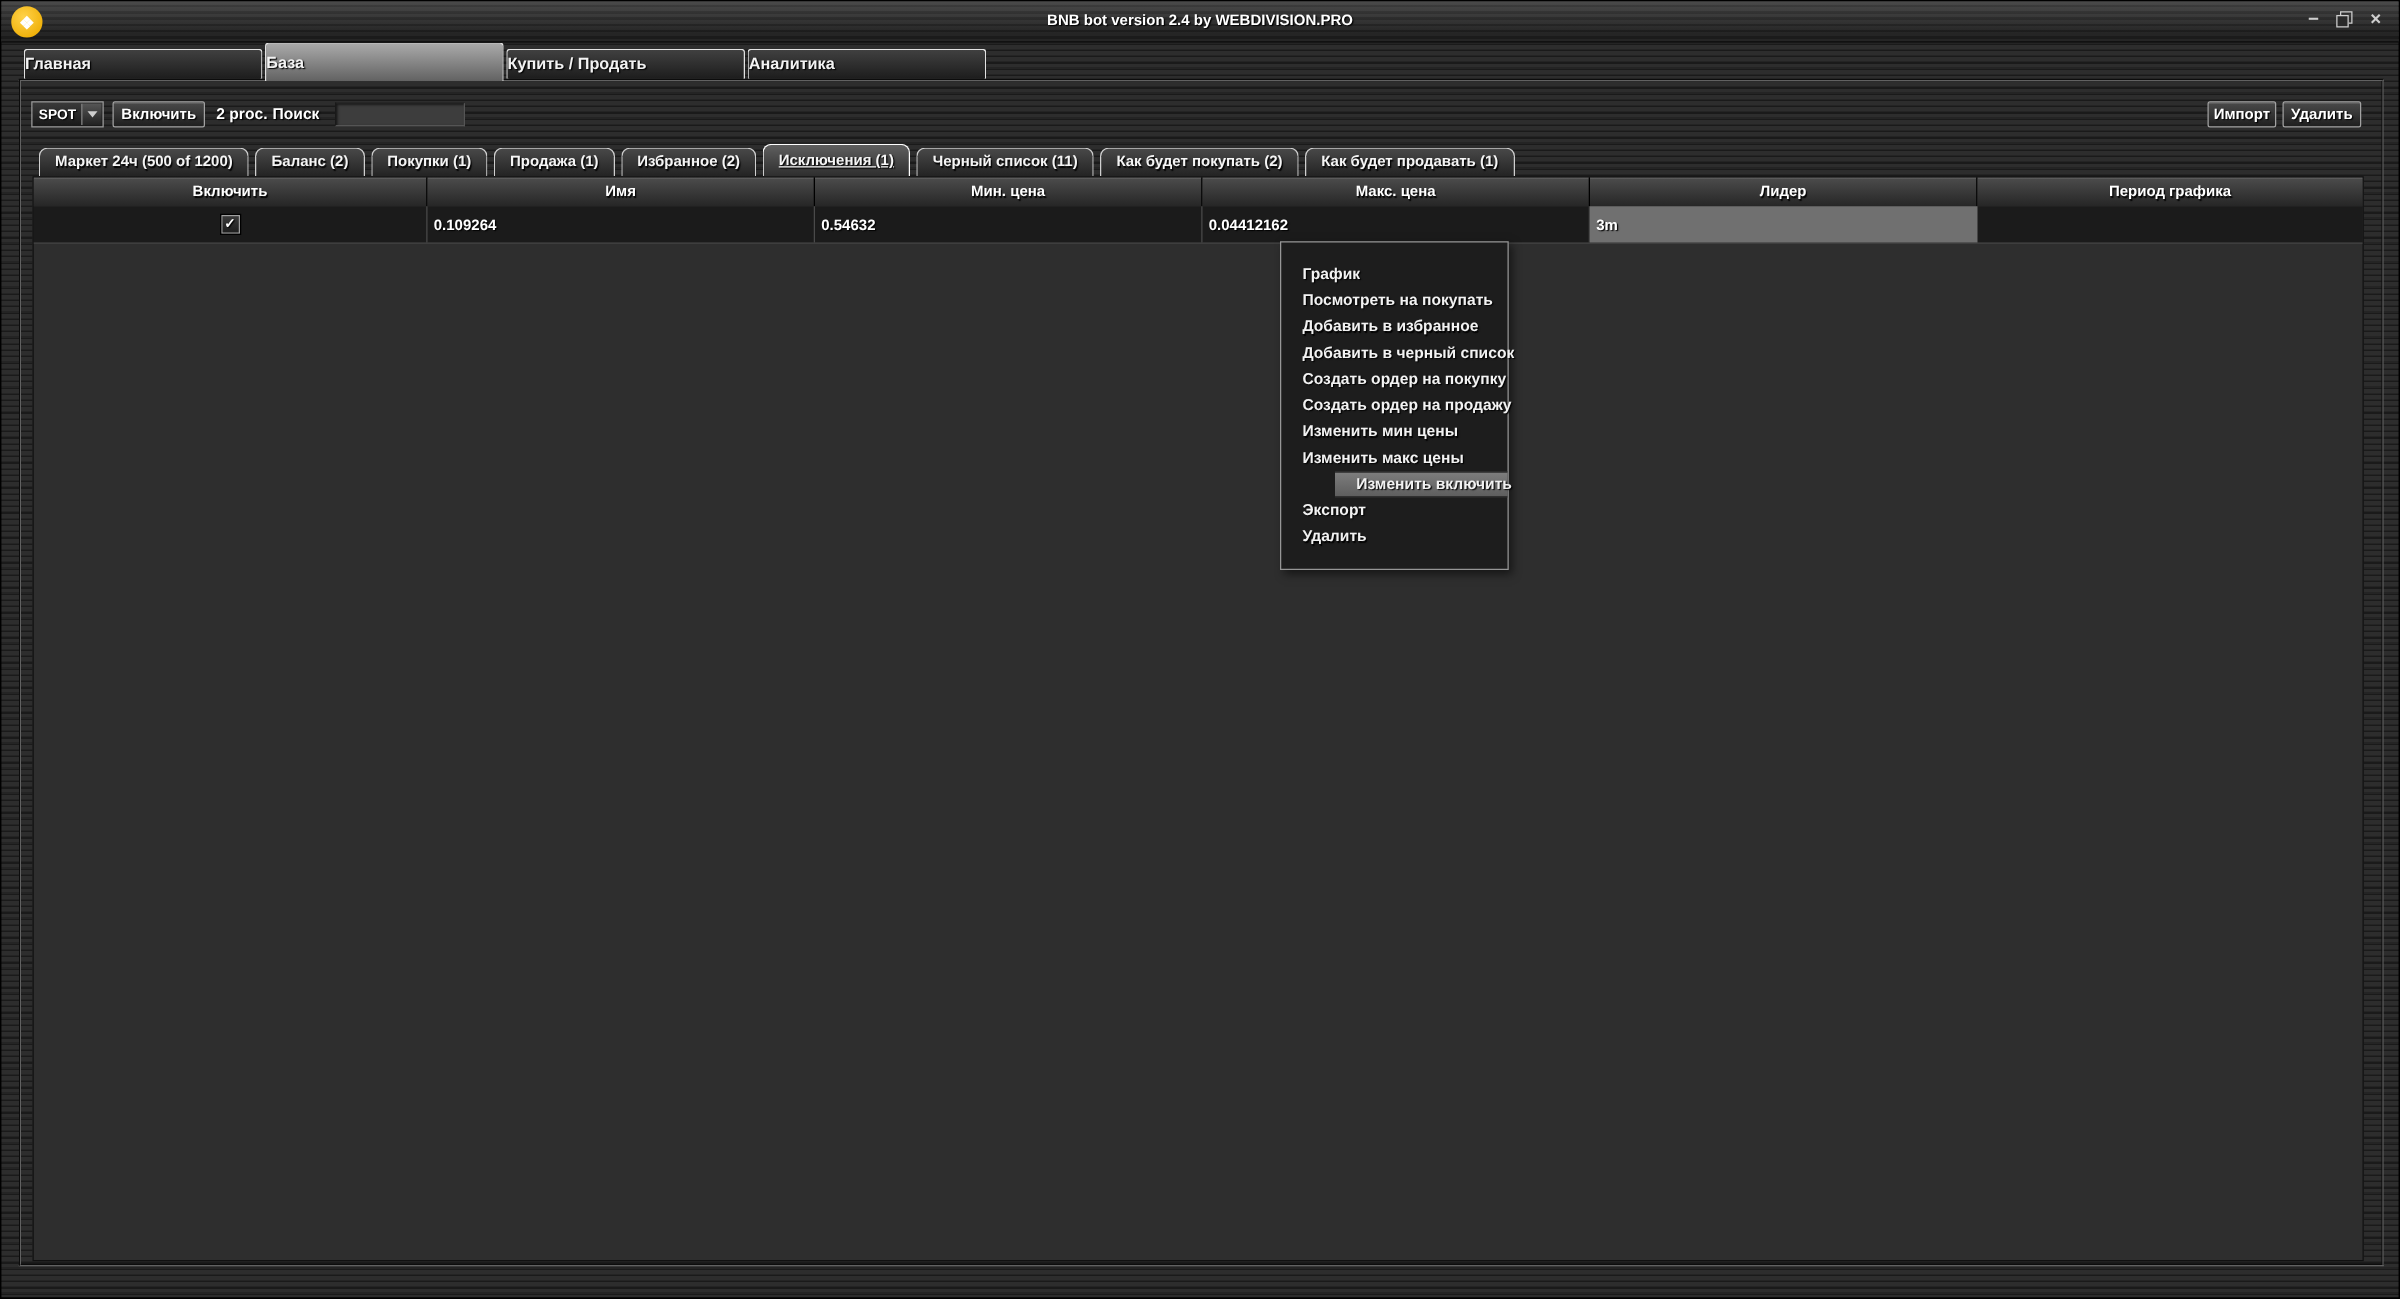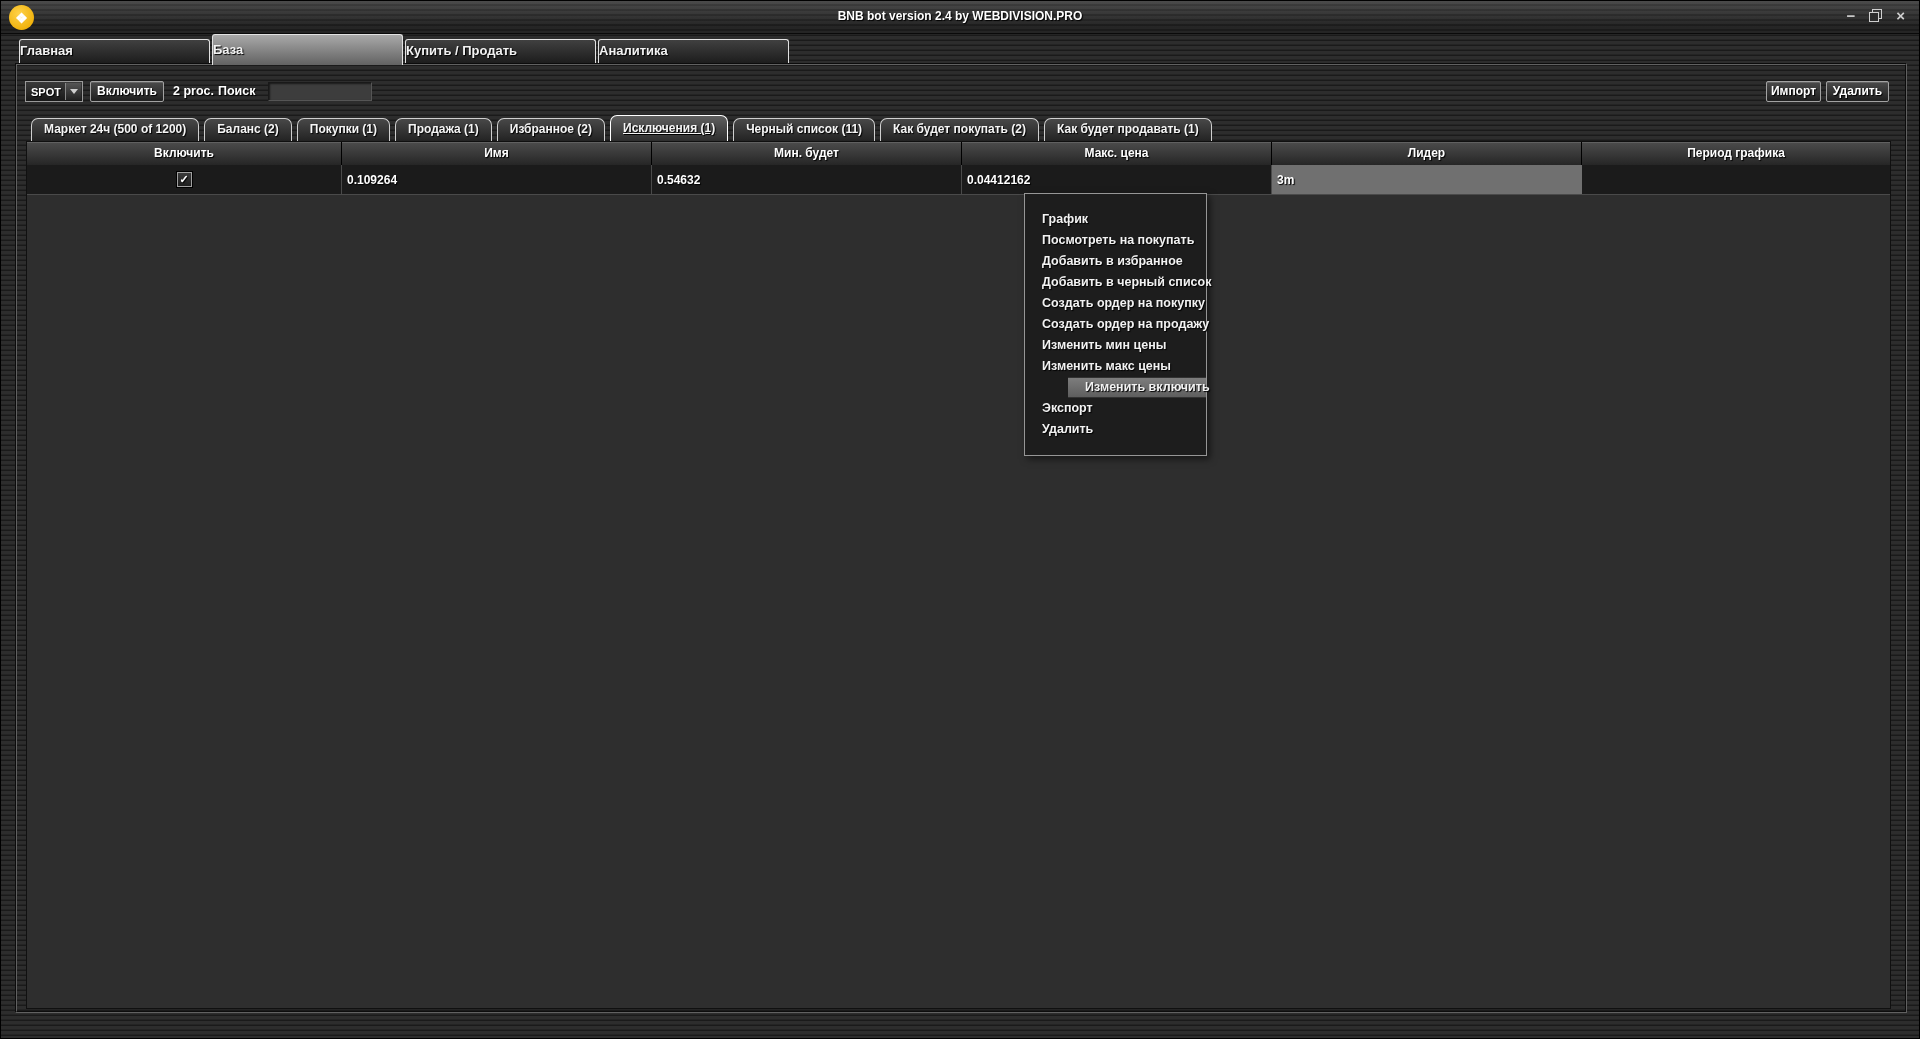--- a/index.html
+++ b/index.html
@@ -175,21 +175,21 @@
     <div class="sub-tab active"><span>Исключения (1)</span></div>
     <div class="sub-tab"><span>Черный список (11)</span></div>
     <div class="sub-tab"><span>Как будет покупать (2)</span></div>
     <div class="sub-tab"><span>Как будет продавать (1)</span></div>
   </div>
 
   <div class="table">
     <div class="thead">
       <div class="th">Включить</div>
       <div class="th">Имя</div>
-      <div class="th">Мин. будет</div>
+      <div class="th">Мин. цена</div>
       <div class="th">Макс. цена</div>
       <div class="th">Лидер</div>
       <div class="th">Период графика</div>
     </div>
     <div class="trow">
       <div class="td center">
         <span class="checkbox">✓</span>
       </div>
       <div class="td">0.109264</div>
       <div class="td">0.54632</div>

